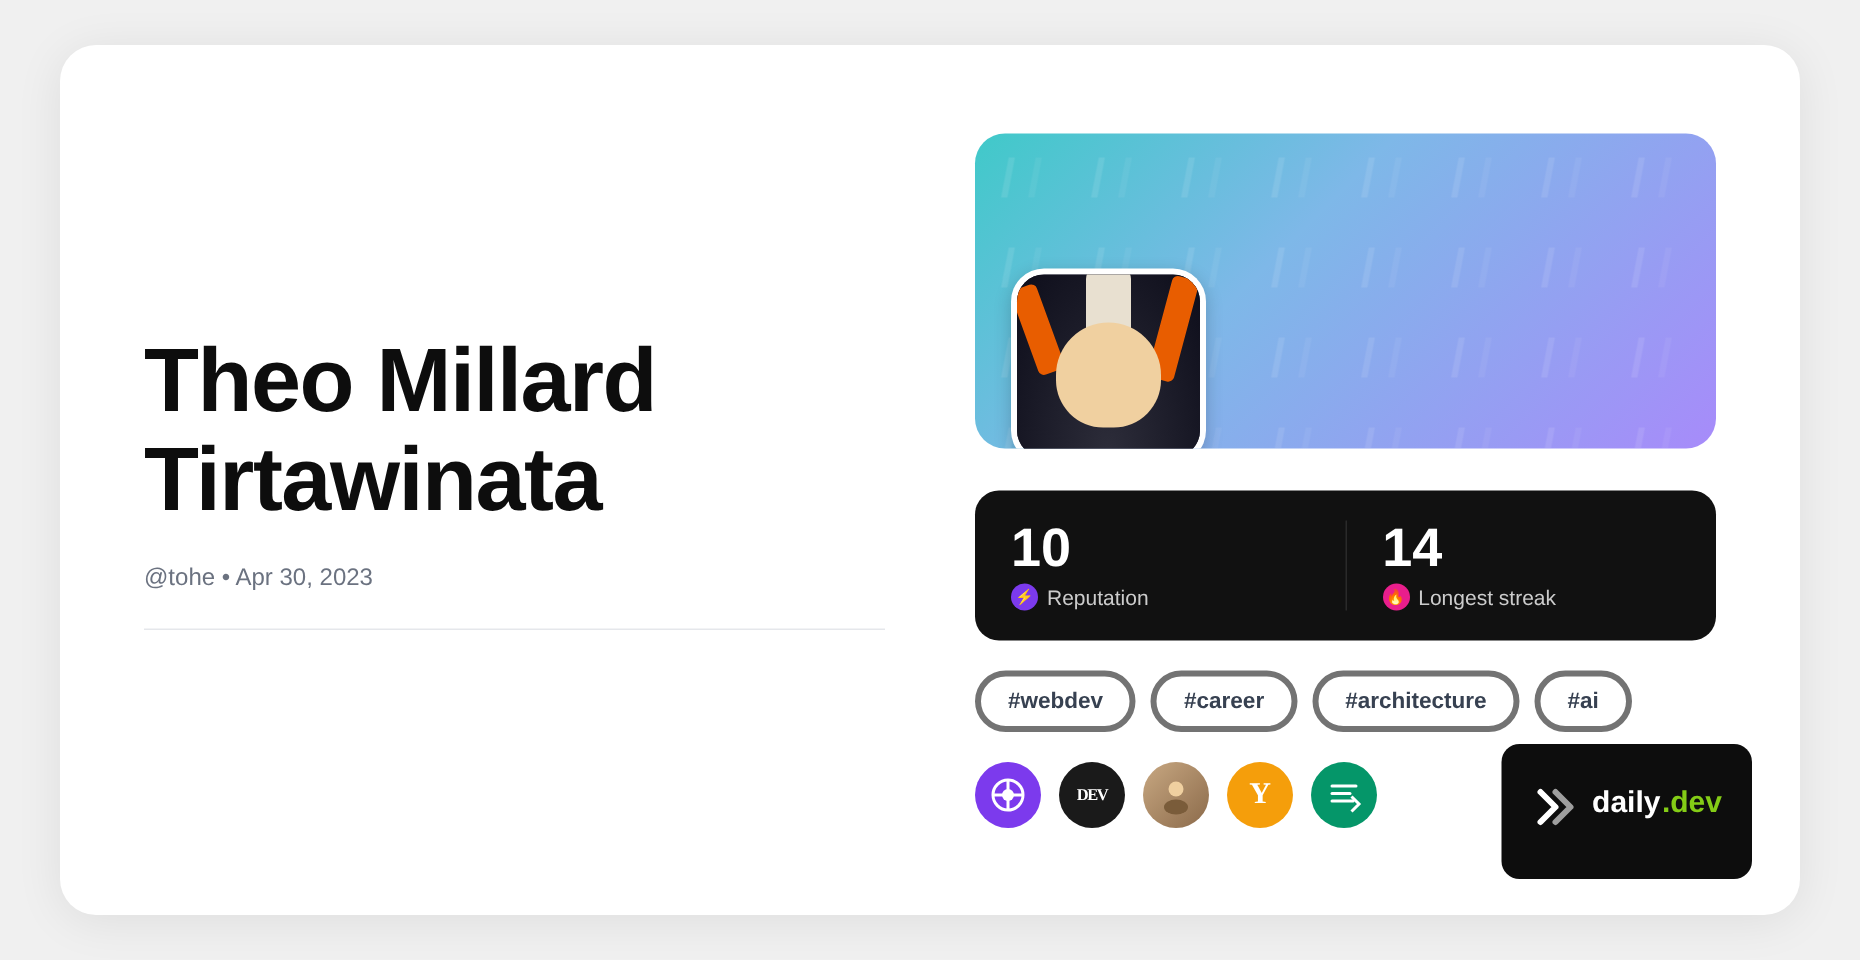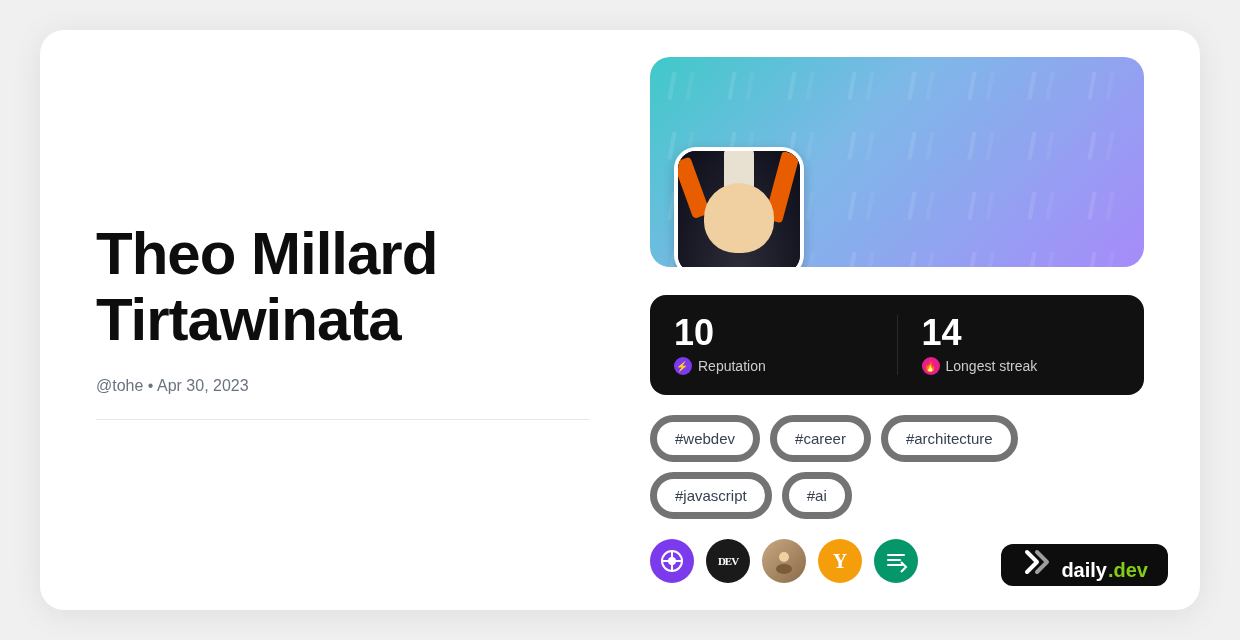--- a/index.html
+++ b/index.html
@@ -203,25 +203,25 @@
       background: #9333ea;
       border-radius: 50%;
       position: absolute;
     }
     .tags-section {
       display: flex;
       flex-wrap: wrap;
       gap: 10px;
     }
     .tag {
-      border: 7px solid #737373;
+      border: 4px solid #737373;
       border-radius: 999px;
       padding: 8px 18px;
       font-size: 15px;
-      font-weight: 400;
+      font-weight: 700;
       color: #374151;
       background: transparent;
     }
     .sources-section {
       display: flex;
       align-items: center;
       gap: 12px;
     }
     .source-icon {
       width: 44px;
@@ -248,23 +248,23 @@
     }
     .source-icon.green {
       background: #059669;
     }
     .branding {
       position: absolute;
       bottom: 24px;
       right: 32px;
       background: #0d0d0d;
       border-radius: 12px;
-      padding: 4px 20px;
-      display: flex;
-      align-items: flex-end;
+      padding: 28px 20px;
+      display: flex;
+      align-items: flex-start;
       gap: 8px;
     }
     .brand-logo {
       color: white;
       font-size: 22px;
     }
     .brand-text {
       display: flex;
       align-items: baseline;
       gap: 1px;
@@ -344,21 +344,20 @@
           <div class="stat-icon streak">🔥</div>
           <span>Longest streak</span>
         </div>
       </div>
     </div>
 
     <div class="tags-section">
       <div class="tag">#webdev</div>
       <div class="tag">#career</div>
       <div class="tag">#architecture</div>
-      <div class="tag">#javascript</div>
       <div class="tag">#ai</div>
     </div>
 
     <div class="sources-section">
       <div class="source-icon purple">
         <svg width="24" height="24" viewBox="0 0 24 24" fill="none">
           <circle cx="12" cy="12" r="10" stroke="white" stroke-width="2"></circle>
           <circle cx="12" cy="12" r="4" fill="white"></circle>
           <line x1="12" y1="2" x2="12" y2="22" stroke="white" stroke-width="2"></line>
           <line x1="2" y1="12" x2="22" y2="12" stroke="white" stroke-width="2"></line>

